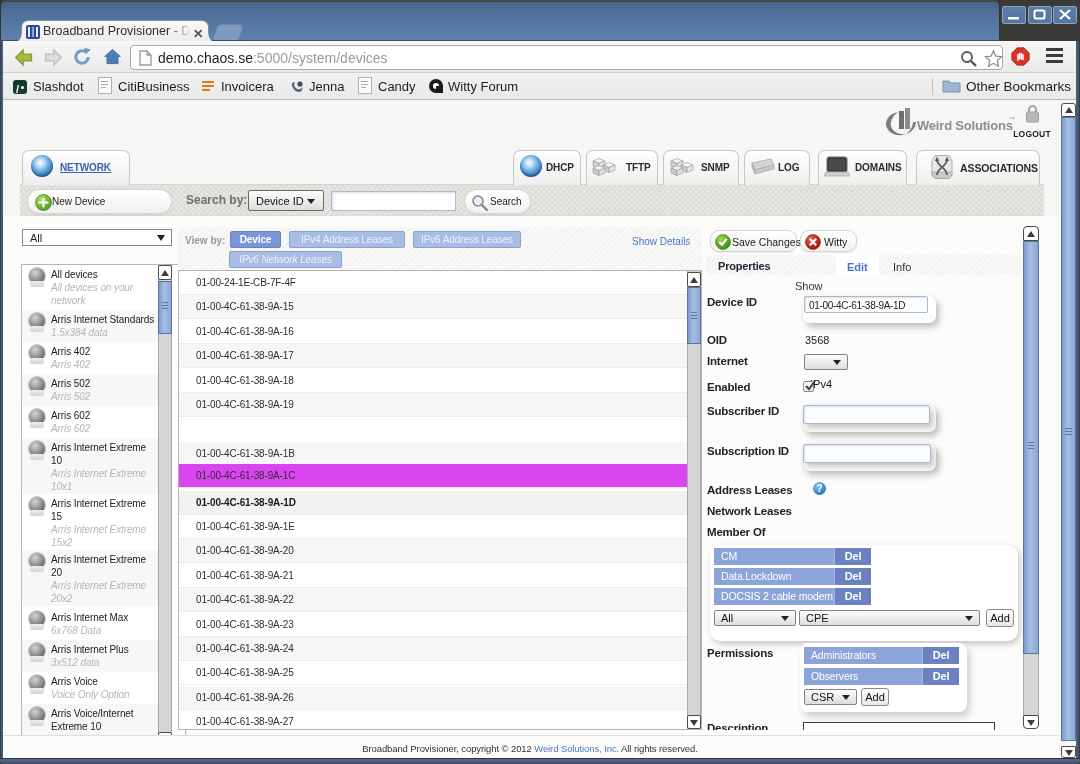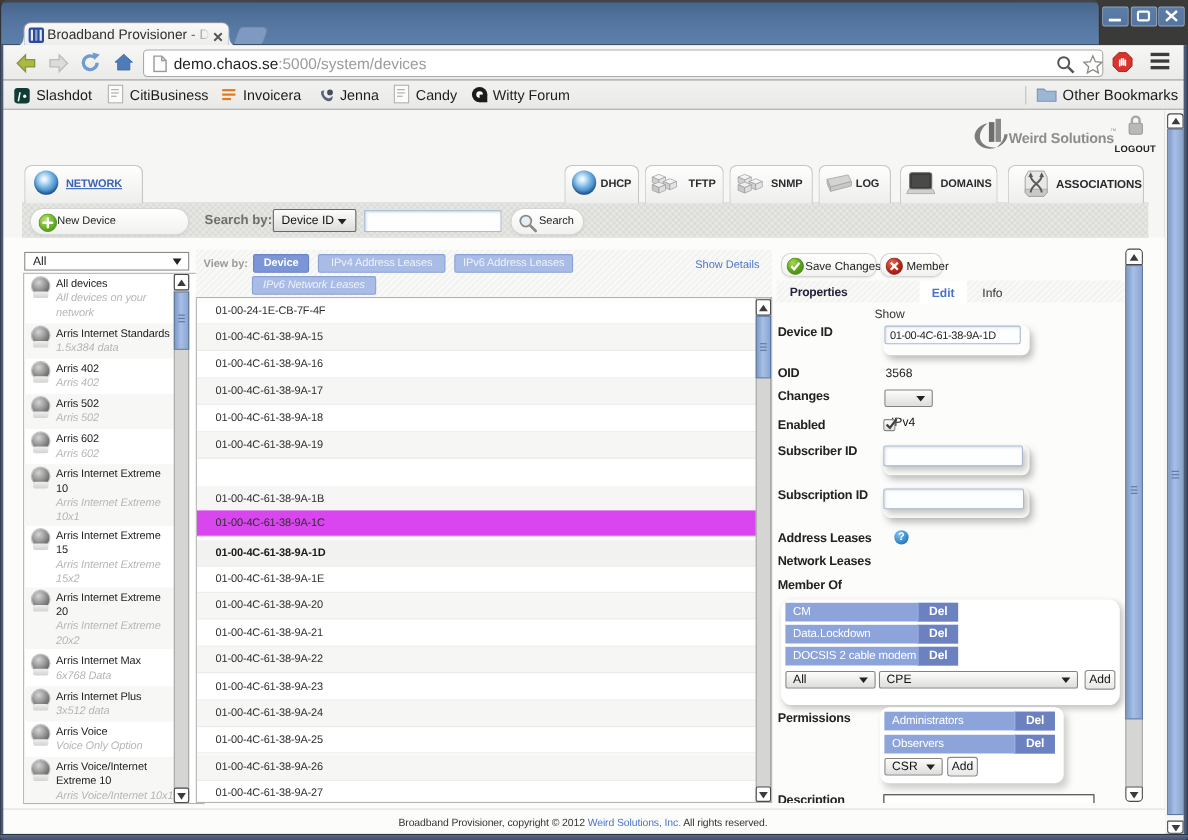--- a/index.html
+++ b/index.html
@@ -308,21 +308,21 @@
     <circle cx="7" cy="7" r="5" fill="#e8eef5" stroke="#8a8a88" stroke-width="1.6"></circle>
     <path d="M11 11 L16 16" stroke="#8a8a88" stroke-width="2.4" stroke-linecap="round"></path>
   </svg>
   <span class="abs" style="left:25px;top:6px;font-size:10px;color:#1c1c1c;">Search</span>
 </div>
 
 <div class="abs" style="left:22px;top:229px;width:150px;height:17px;background:#fff;border:1px solid #8a8a88;box-sizing:border-box;font-size:11px;color:#222;">
   <span class="abs" style="left:7px;top:2px;">All</span>
   <span class="abs" style="right:6px;top:5px;width:0;height:0;border-left:4px solid transparent;border-right:4px solid transparent;border-top:6px solid #222;"></span>
 </div>
-<div class="abs panelborder" id="leftlist" style="left:21px;top:248px;width:165px;height:483px;overflow:hidden;">
+<div class="abs panelborder" id="leftlist" style="left:21px;top:264px;width:165px;height:483px;overflow:hidden;">
   <div class="lrow" style="top:0;height:45px;">
     <div class="ico"></div>
     <div class="tt">
         <div class="row-title" style="padding-top:3px;">All devices</div>
         <div class="row-sub">All devices on your<br>network</div>
       </div>
   </div>
   <div class="lrow" style="top:45px;height:32px;background:#f7f7f6;">
     <div class="ico"></div>
     <div class="tt">
@@ -514,39 +514,39 @@
       <circle cx="7.5" cy="7.5" r="7" fill="url(#rr2)" stroke="#7a1812" stroke-width="0.6"></circle>
       <defs>
           <radialGradient id="rr2" cx="0.35" cy="0.3" r="0.8">
             <stop offset="0" stop-color="#e86a52"></stop>
             <stop offset="0.6" stop-color="#b62818"></stop>
             <stop offset="1" stop-color="#931d10"></stop>
           </radialGradient>
         </defs>
       <path d="M4.5 4.5 L10.5 10.5 M10.5 4.5 L4.5 10.5" fill="none" stroke="#fff" stroke-width="2"></path>
     </svg>
-    <span class="abs" style="left:23px;top:5px;font-size:10.5px;color:#1c1c1c;">Member</span>
+    <span class="abs" style="left:23px;top:5px;font-size:10.5px;color:#1c1c1c;">Witty</span>
   </div>
   <div class="abs stripe" style="left:4px;top:36px;width:316px;height:20px;"></div>
   <div class="abs" style="left:134px;top:36px;width:43px;height:22px;background:#fff;"></div>
   <span class="abs flabel" style="left:16px;top:41px;font-size:11px;color:#25253a;">Properties</span>
   <span class="abs" style="left:93px;top:42px;font-size:11px;color:#333;margin-top:19px;">Show</span>
   <span class="abs" style="left:145px;top:42px;font-size:11px;font-weight:bold;color:#4a74c8;">Edit</span>
   <span class="abs" style="left:191px;top:42px;font-size:11px;color:#333;">Info</span>
 
   <span class="abs flabel" style="left:5px;top:77px;">Device ID</span>
   <div class="abs" style="left:101px;top:77px;width:133px;height:27px;background:#fdfdfc;border-radius:7px;box-shadow:3px 4px 7px rgba(0,0,0,0.25);"></div>
   <div class="abs" style="left:102px;top:77px;width:124px;height:17px;background:#fdfeff;border:1px solid #a9b8cf;border-radius:2px;box-sizing:border-box;box-shadow:inset 1px 1px 2px rgba(120,140,170,0.25);">
     <span class="abs" style="left:4px;top:3px;font-size:10px;letter-spacing:-0.3px;color:#222;white-space:nowrap;">01-00-4C-61-38-9A-1D</span>
   </div>
 
   <span class="abs flabel" style="left:5px;top:115px;">OID</span>
   <span class="abs" style="left:103px;top:115px;font-size:11px;color:#222;">3568</span>
 
-  <span class="abs flabel" style="left:5px;top:136px;">Changes</span>
+  <span class="abs flabel" style="left:5px;top:136px;">Internet</span>
   <div class="abs gsel" style="left:102px;top:135px;width:44px;height:16px;">
     <span class="abs" style="left:5px;top:7px;margin-top:16px;">IPv4</span>
       <span class="arr"></span>
   </div>
 
   <span class="abs flabel" style="left:5px;top:162px;">Enabled</span>
   <div class="abs" style="left:101px;top:162px;width:11px;height:11px;background:linear-gradient(#fefefe,#e2e2e0);border:1px solid #8a8a88;border-radius:2px;box-sizing:border-box;">
     <svg width="13" height="13" style="position:absolute;left:0px;top:-3px;">
         <path d="M2 7 L5 10 L11 2" fill="none" stroke="#414141" stroke-width="2"></path>
       </svg>

